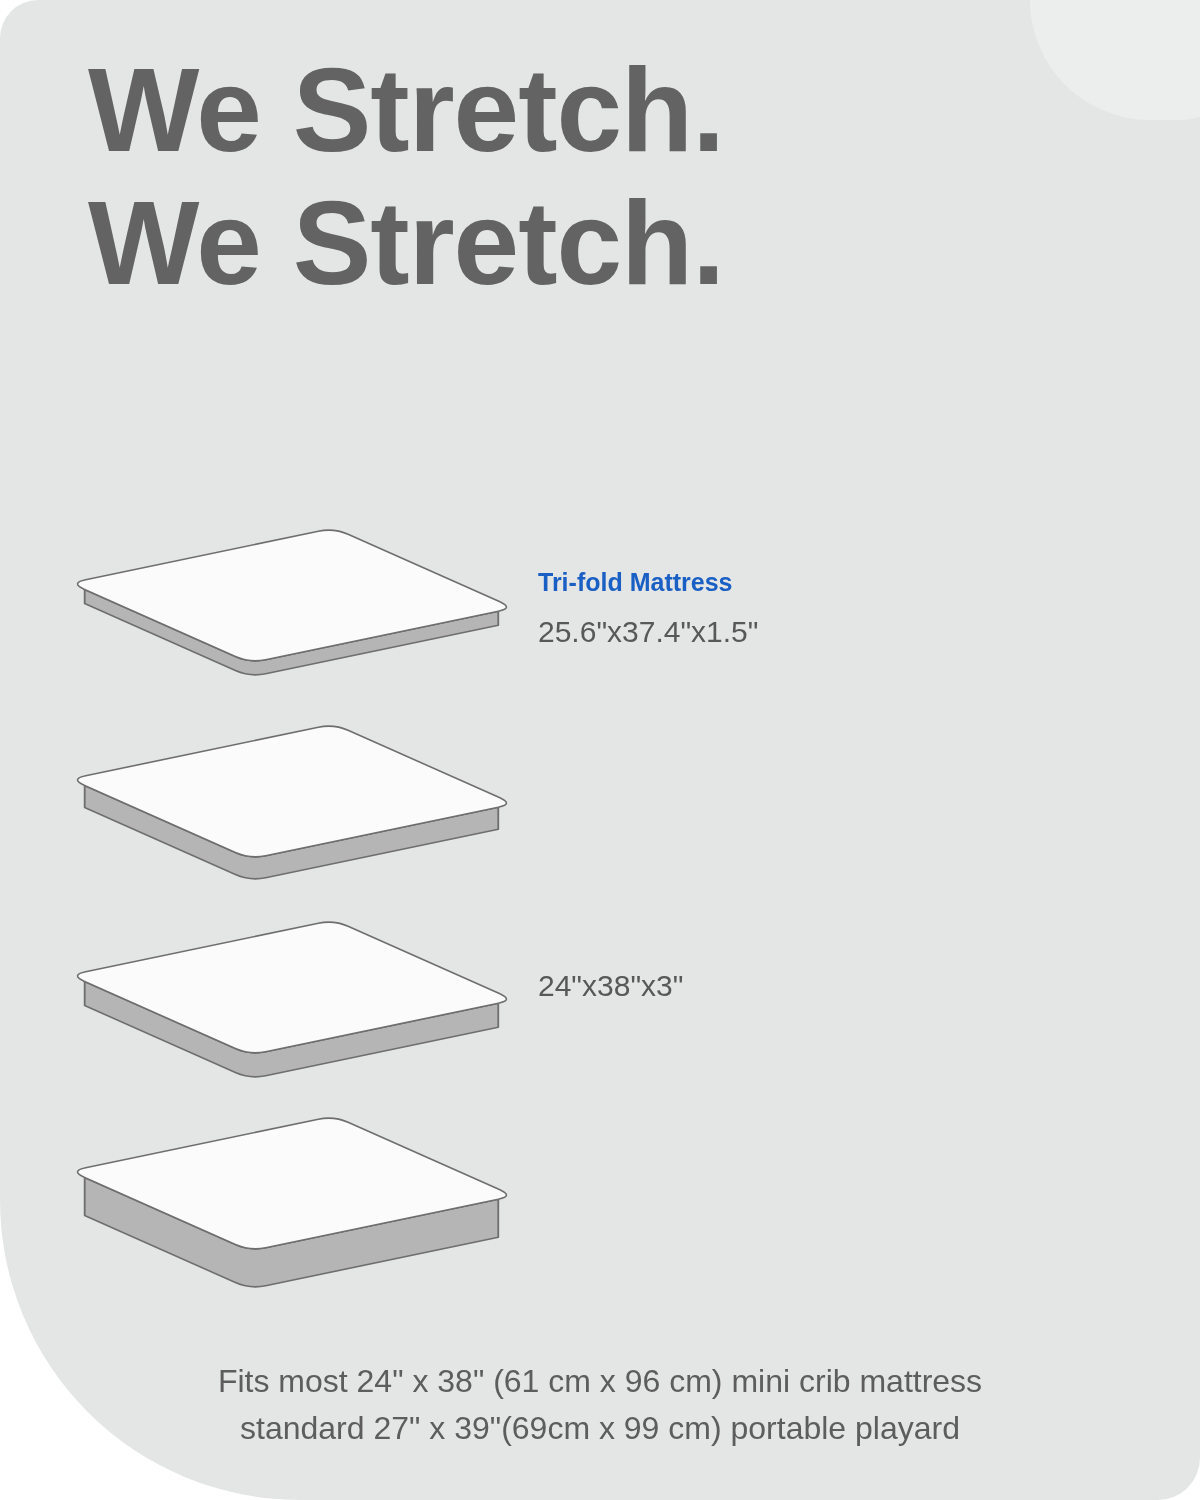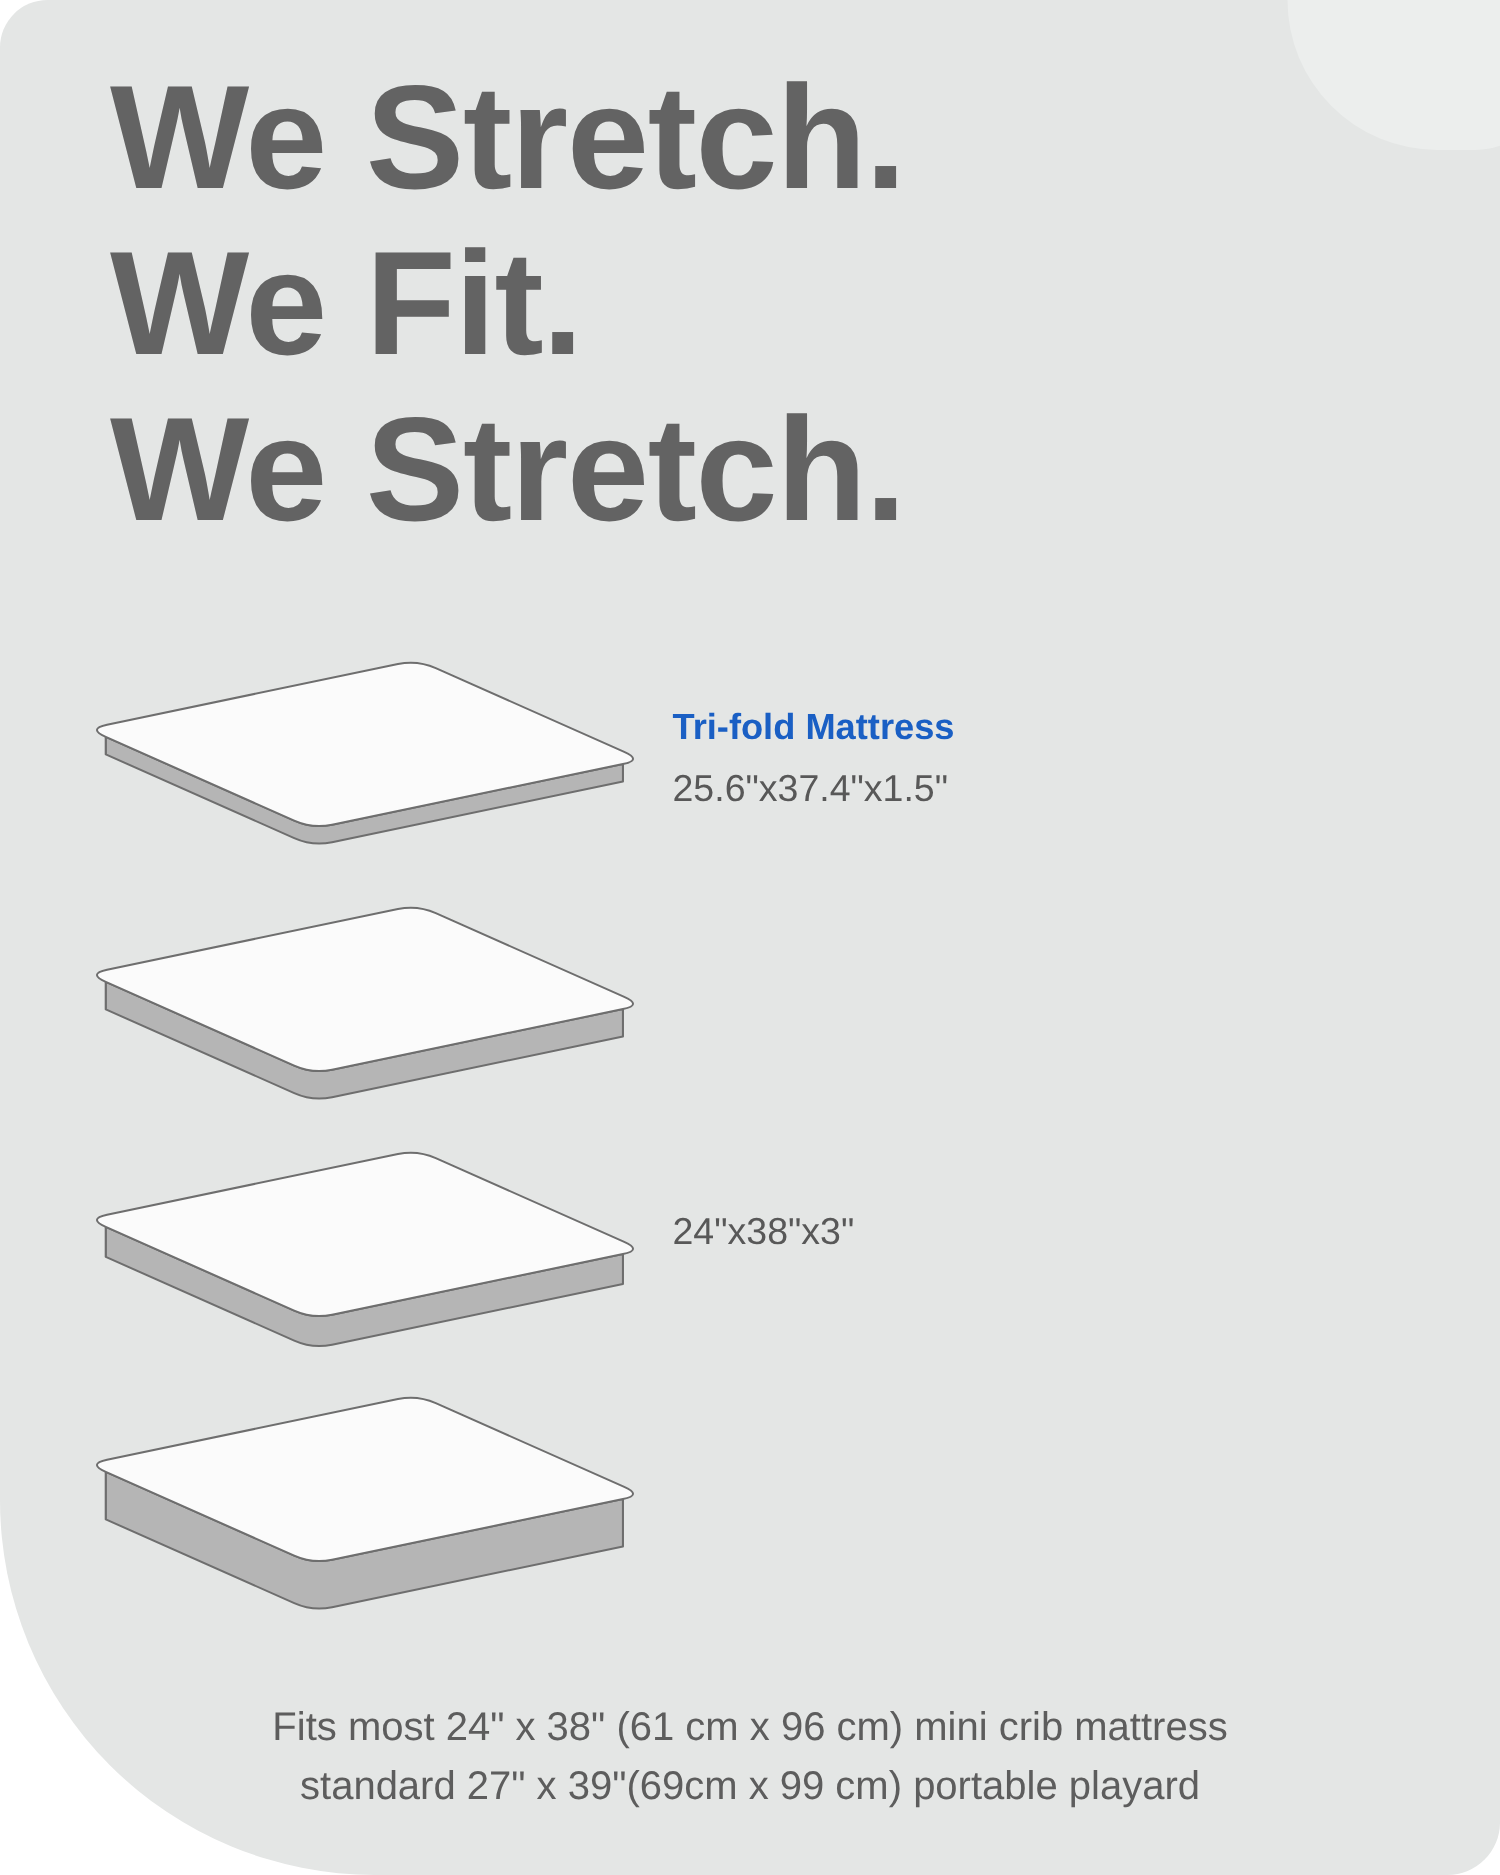--- a/index.html
+++ b/index.html
@@ -77,21 +77,21 @@
   .row-art svg {
     display: block;
   }
   .row-text {
     position: absolute;
     left: 538px;
     width: 640px;
   }
   .row-title {
     color: #1a5fc4;
-    font-size: 29px;
+    font-size: 25px;
     font-weight: 700;
     line-height: 40px;
     white-space: nowrap;
   }
   .row-dims {
     color: #585858;
     font-size: 30px;
     font-weight: 400;
     line-height: 36px;
     margin-top: 12px;
@@ -117,21 +117,20 @@
 </head>
 <body>
 
 <div class="page">
   <div class="panel">
     <div class="panel-corner-glow"></div>
   </div>
 
   <div class="headline">
     <div class="headline-line">We Stretch.</div>
-    <div class="headline-line">We Fit.</div>
     <div class="headline-line">We Stretch.</div>
   </div>
 
   <div class="rows">
 
     <div class="row">
       <div class="row-art">
           <svg width="460" height="196" viewBox="0 0 460 196" xmlns="http://www.w3.org/2000/svg">
             <path d="M22.62,69.50L173.38,136.50Q188.00,143.00 203.66,139.74L436.34,91.26L436.34,105.26L203.66,153.74Q188.00,157.00 173.38,150.50L22.62,83.50Z" fill="#b5b5b5" stroke="#6e6e6e" stroke-width="1.6" stroke-linejoin="round"></path>
             <path d="M256.34,11.26Q272.00,8.00 286.62,14.50L437.38,81.50Q452.00,88.00 436.34,91.26L203.66,139.74Q188.00,143.00 173.38,136.50L22.62,69.50Q8.00,63.00 23.66,59.74Z" fill="#fbfbfb" stroke="#6e6e6e" stroke-width="1.6" stroke-linejoin="round"></path>

